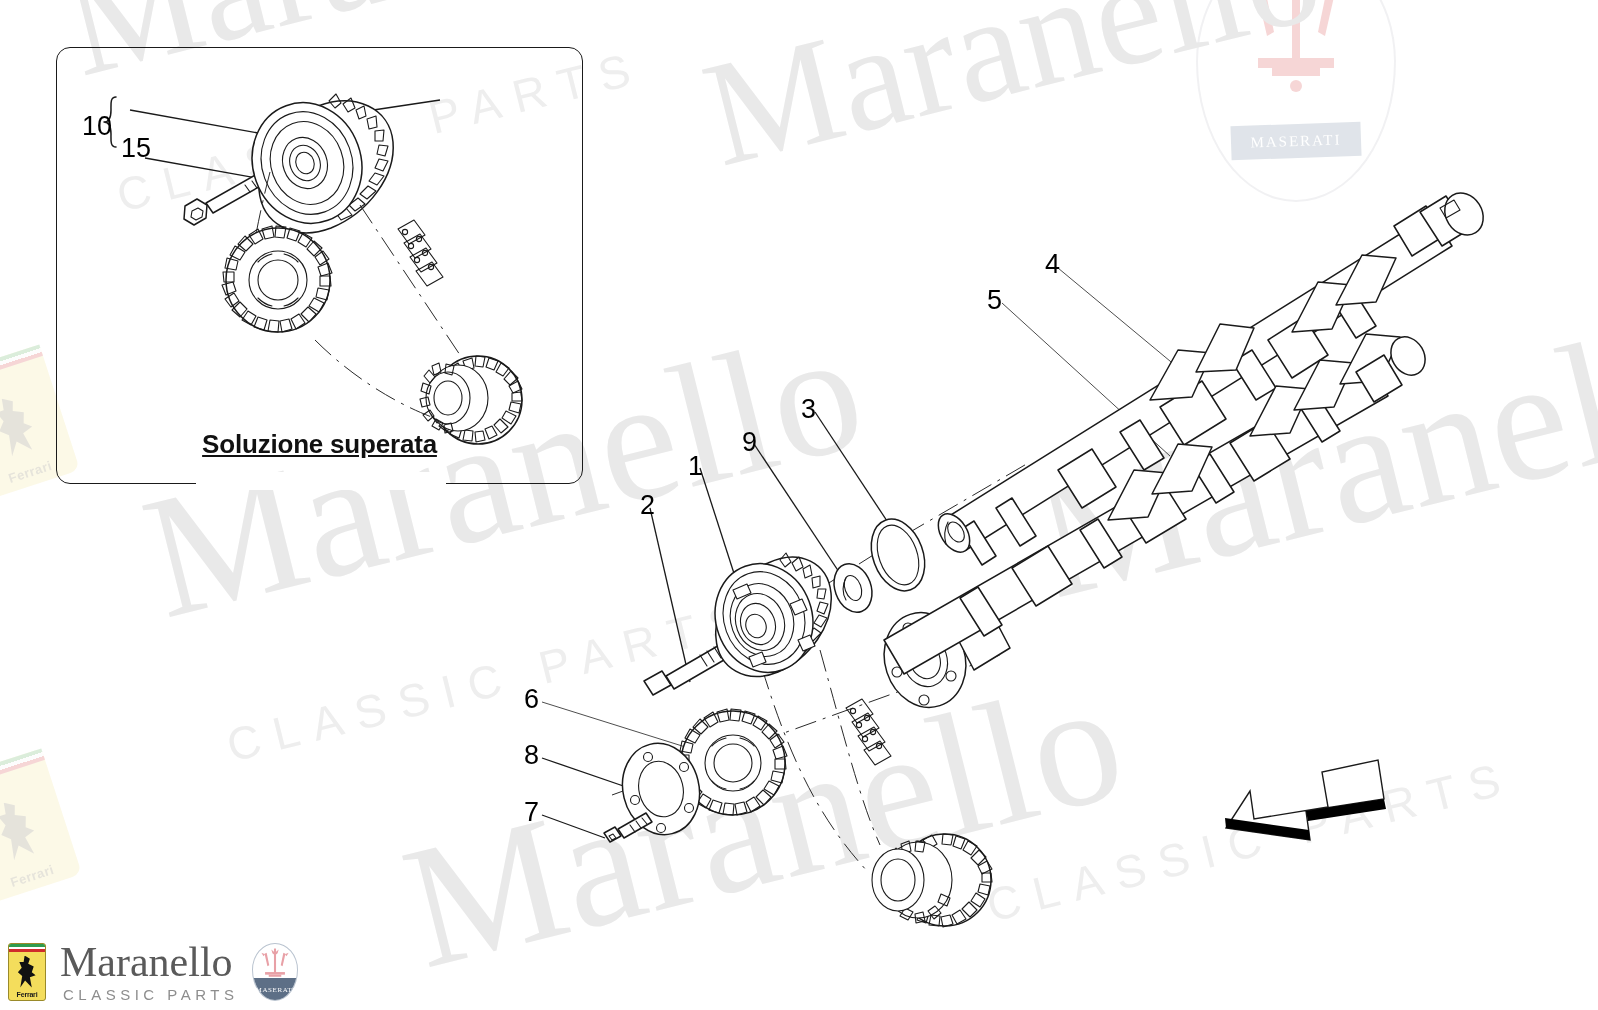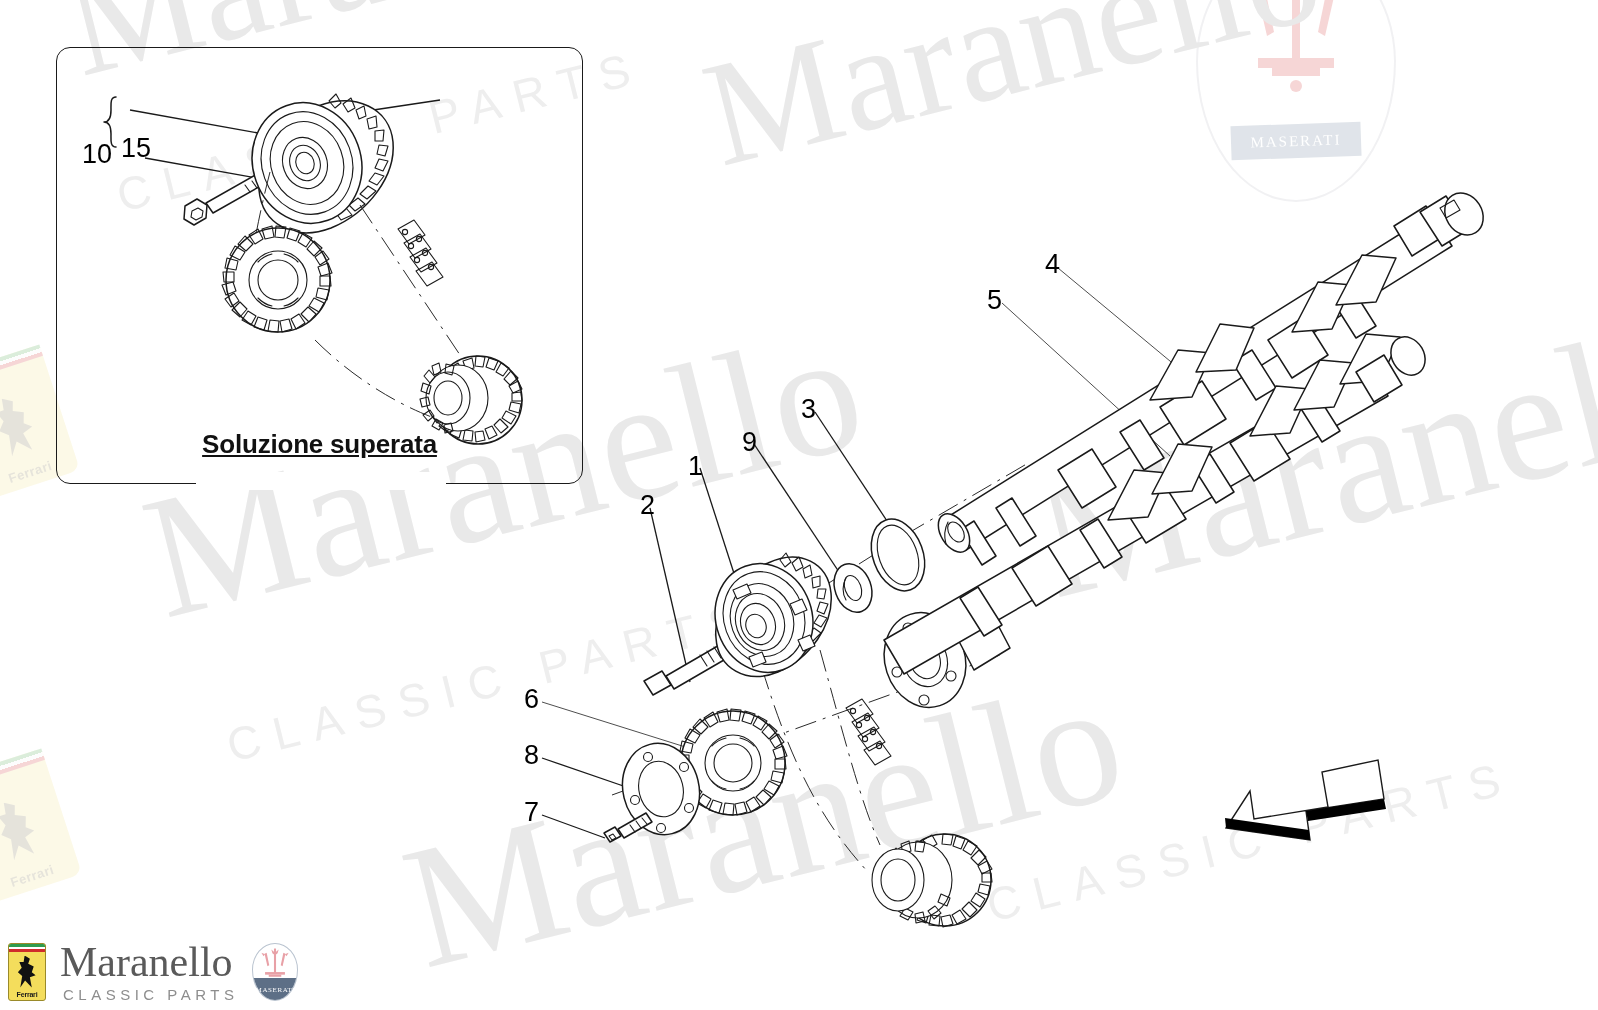--- a/index.html
+++ b/index.html
@@ -657,21 +657,21 @@
     </g>
   </svg>
 
   <div id="inset-box"></div>
 
   <div class="caption-mask" style="left:196px; top:472px; width:250px; height:18px;"></div>
 
   <div class="inset-caption" id="caption-it">Soluzione superata</div>
 
   <div id="callouts">
-      <div class="callout" style="left: 82px; top: 113px; margin-top: 28px;">10</div>
+      <div class="callout" style="left: 82px; top: 113px;">10</div>
       <div class="callout" style="left: 121px; top: 135px;">15</div>
       <div class="callout" style="left: 688px; top: 453px;">1</div>
       <div class="callout" style="left: 640px; top: 492px;">2</div>
       <div class="callout" style="left: 801px; top: 396px;">3</div>
       <div class="callout" style="left: 1045px; top: 251px;">4</div>
       <div class="callout" style="left: 987px; top: 287px;">5</div>
       <div class="callout" style="left: 524px; top: 686px;">6</div>
       <div class="callout" style="left: 524px; top: 799px;">7</div>
       <div class="callout" style="left: 524px; top: 742px;">8</div>
       <div class="callout" style="left: 742px; top: 429px;">9</div>

